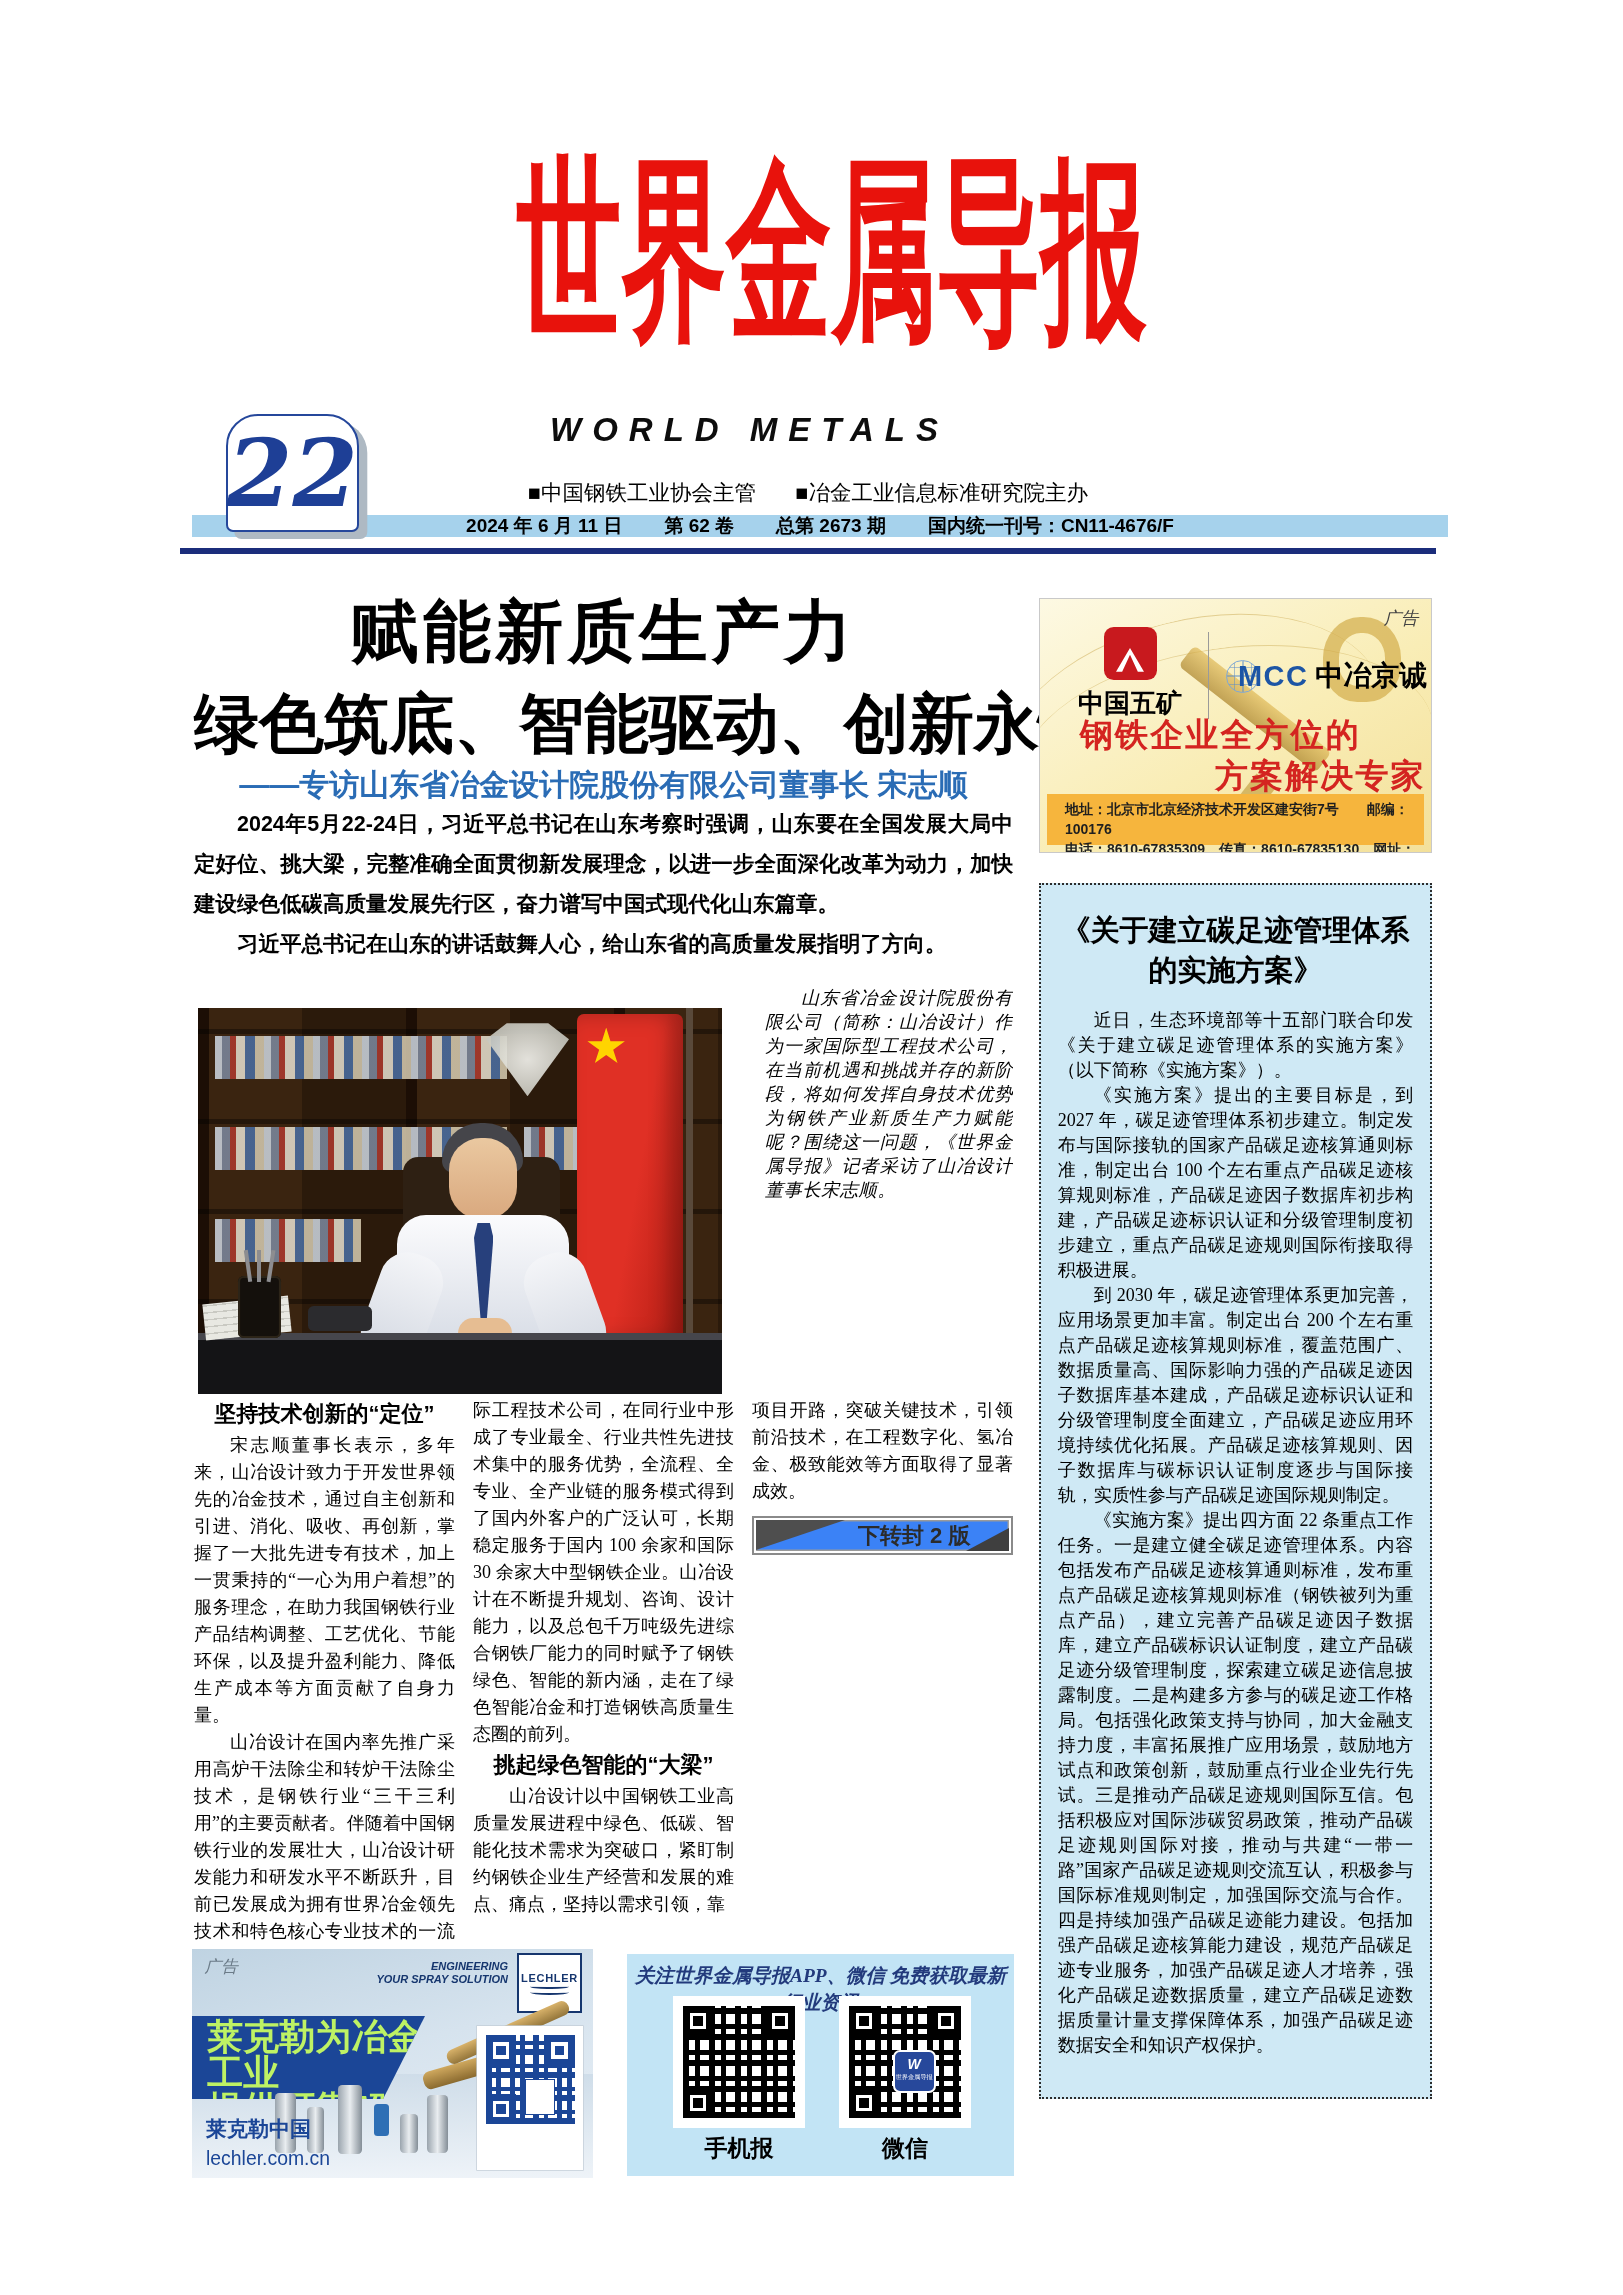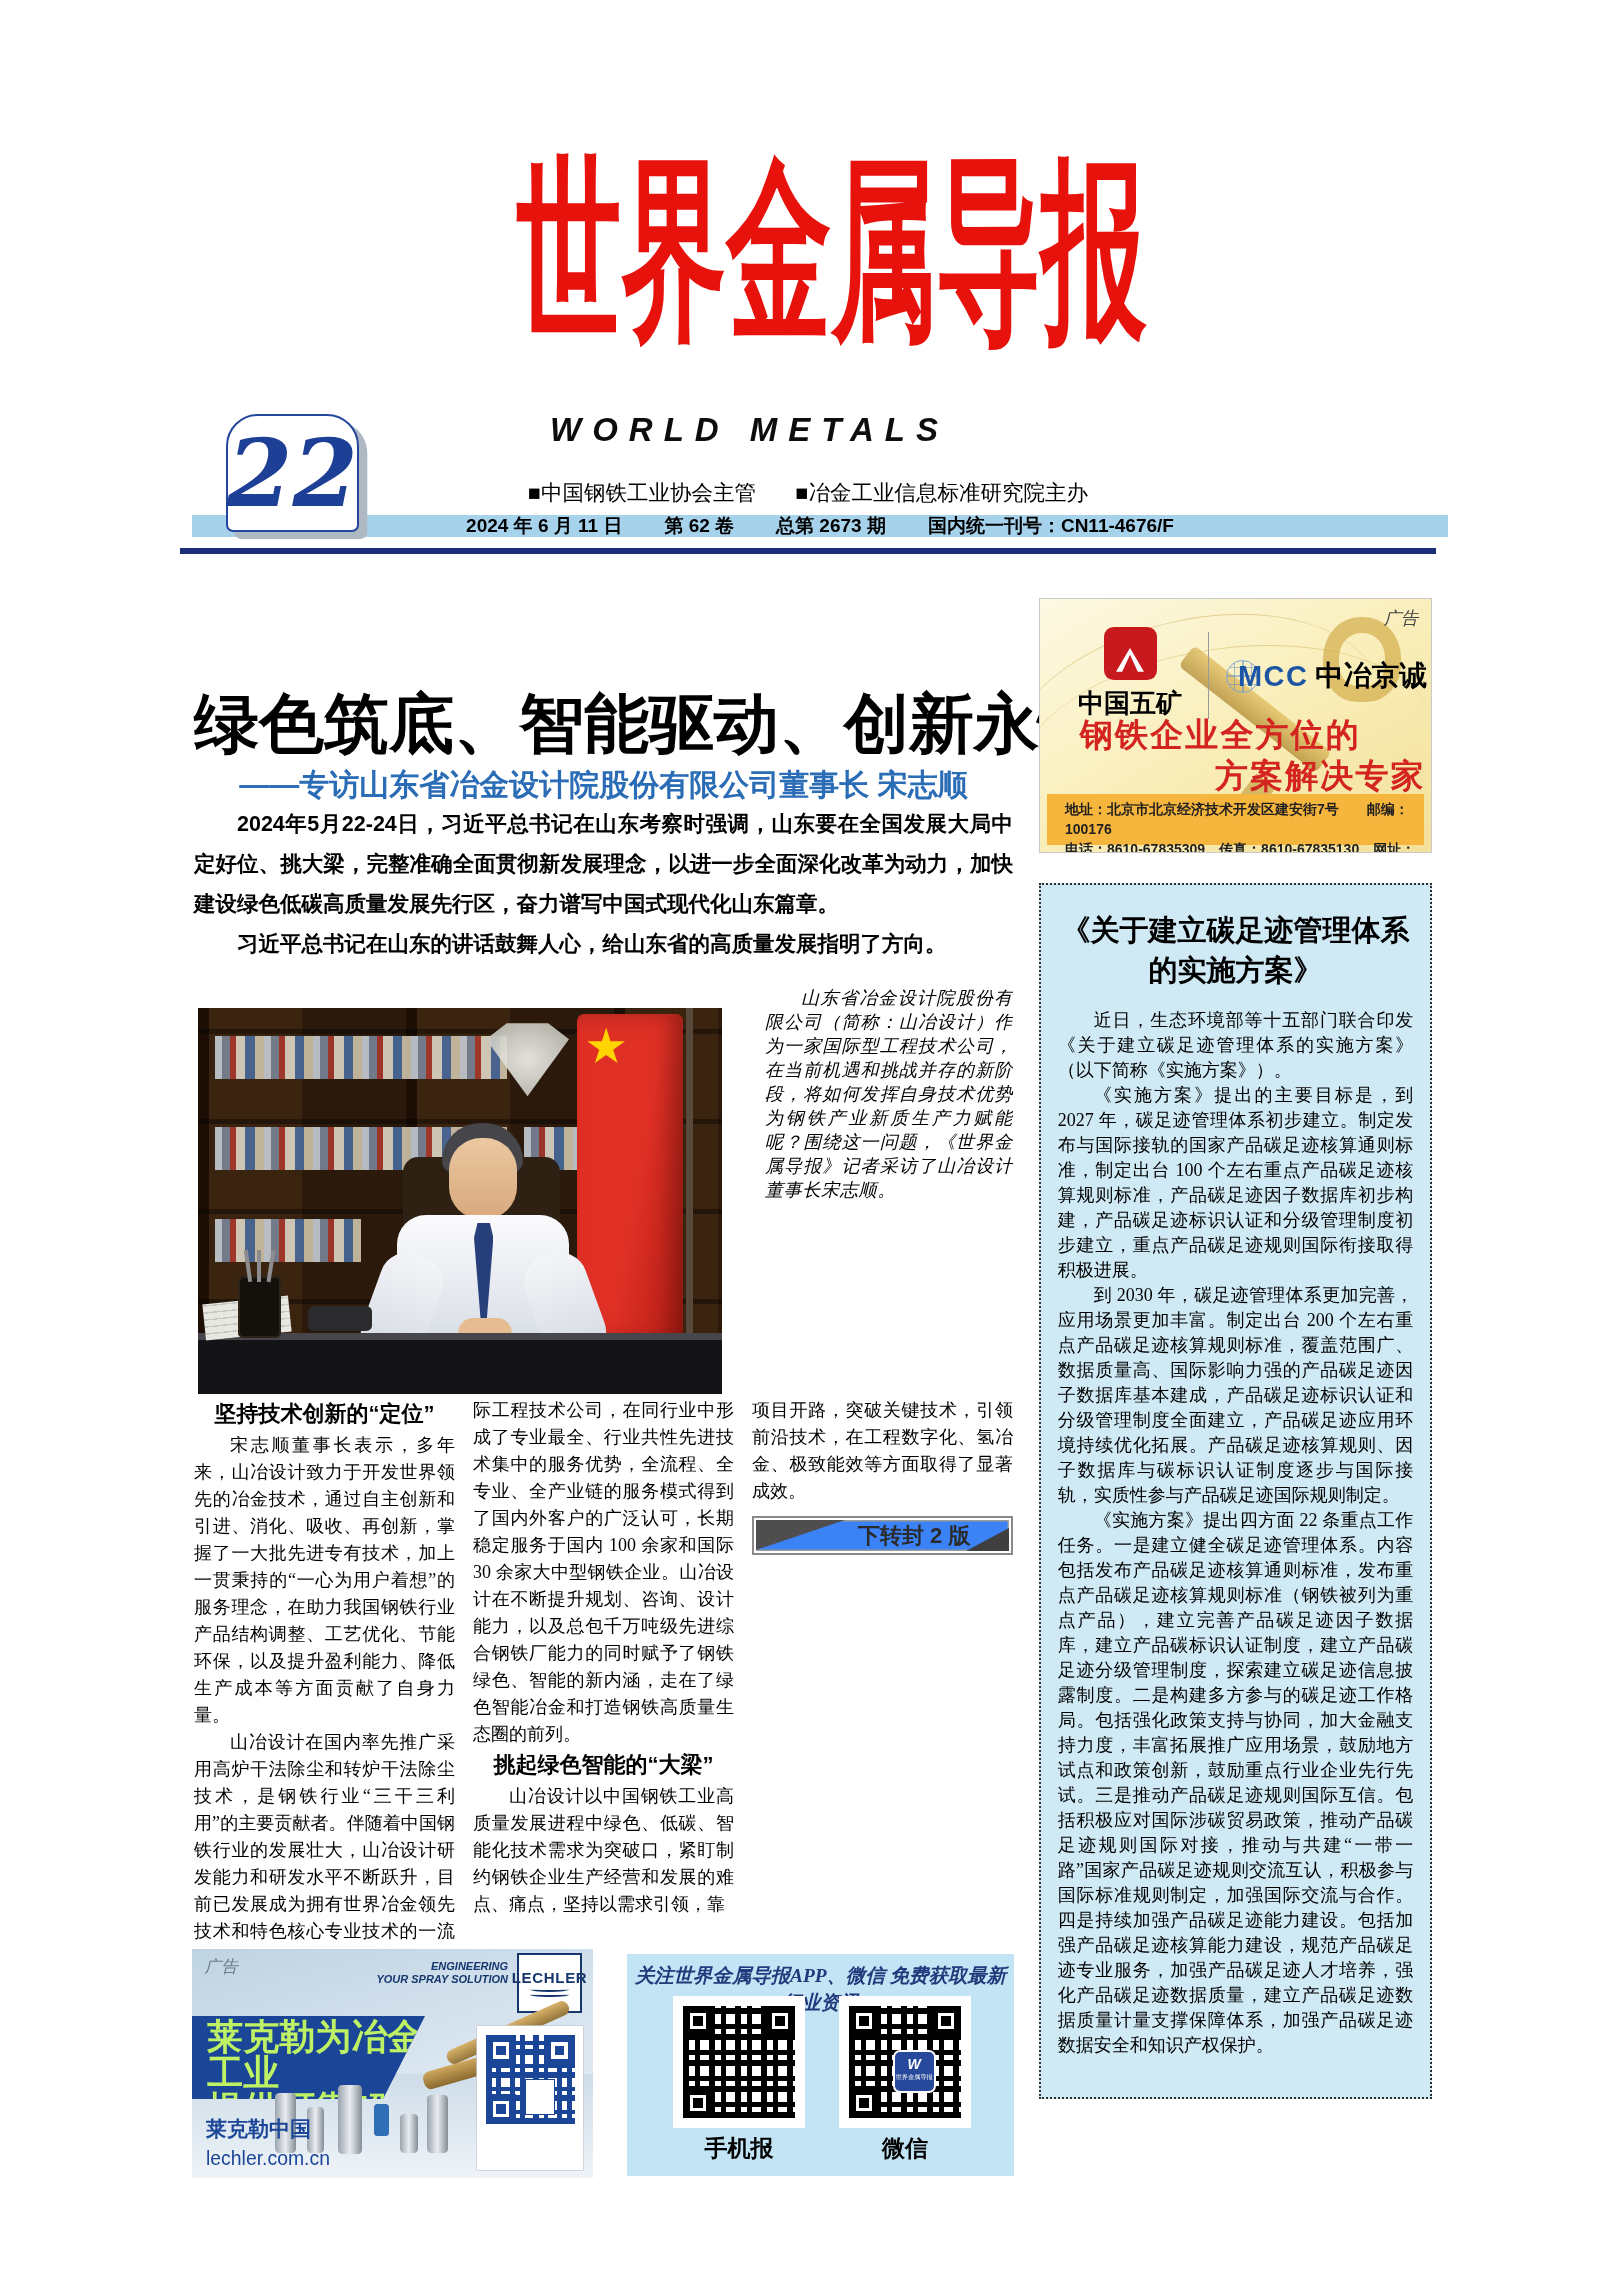--- a/index.html
+++ b/index.html
@@ -155,21 +155,21 @@
   
   .lech { left:192px; top:1949px; width:401px; height:229px; overflow:hidden;
     background:linear-gradient(165deg,#bfd3e2 0%,#d6e3ee 45%,#eaf0f6 100%); }
   .lech-ad-label { position:absolute; left:12.5px; top:5.6px; font-size:16.7px; color:#6b7b88; font-style:italic; }
   .lech-table { position:absolute; left:0; bottom:0; width:100%; height:104px;
     background:linear-gradient(#cfdde9,#eef3f8); }
   .lech-tag { position:absolute; right:85px; top:11px; text-align:right; font-size:11px; font-weight:700;
     font-style:italic; color:#16366e; line-height:13px; font-family:"Liberation Sans", sans-serif; }
   .lech-logo { position:absolute; right:11px; top:4.2px; width:65px; height:60px; background:#fff;
     border:2.1px solid #16366e; display:flex; flex-direction:column; align-items:center; justify-content:center; }
-  .lech-logo b { font-size:15px; font-weight:900; color:#16366e; font-family:"Liberation Sans", sans-serif;
+  .lech-logo b { font-size:11px; font-weight:900; color:#16366e; font-family:"Liberation Sans", sans-serif;
     letter-spacing:0.7px; }
   .lech-logo i { display:block; width:39px; height:5.6px; border-bottom:2.1px solid #16366e; border-radius:50%; }
   .lech-banner { position:absolute; left:0; top:67px; width:233px; height:83px; background:#1b4697;
     clip-path:polygon(0 0,100% 0,82% 100%,0 100%); color:#bef264; padding:5.6px 0 0 15.3px;
     font-family:Liberation Mono, monospace; font-weight:900; font-size:36px; line-height:36px; }
   .nozzle { position:absolute; background:linear-gradient(90deg,#9aa4ad,#e9edf0 50%,#848e97); border-radius:4.2px; }
   .nz1 { left:83px; top:144px; width:21px; height:60px; }
   .nz2 { left:115px; top:158px; width:16.7px; height:46px; }
   .nz3 { left:146px; top:136px; width:23.6px; height:69px; }
   .nz4 { left:208px; top:165px; width:18px; height:39px; }
@@ -229,20 +229,21 @@
     <span>■冶金工业信息标准研究院主办</span>
   </div>
   <div class="abs date-bar">
     <span>2024 年 6 月 11 日</span>
     <span>第 62 卷</span>
     <span>总第 2673 期</span>
     <span>国内统一刊号：CN11-4676/F</span>
   </div>
   <div class="abs navy-rule"></div>
 
+  <div class="abs headline-1">赋能新质生产力</div>
   <div class="abs headline-2">绿色筑底、智能驱动、创新永恒</div>
   <div class="abs subtitle">——专访山东省冶金设计院股份有限公司董事长 宋志顺</div>
 
   <div class="abs intro">
     <p>2024年5月22-24日，习近平总书记在山东考察时强调，山东要在全国发展大局中定好位、挑大梁，完整准确全面贯彻新发展理念，以进一步全面深化改革为动力，加快建设绿色低碳高质量发展先行区，奋力谱写中国式现代化山东篇章。</p>
     <p>习近平总书记在山东的讲话鼓舞人心，给山东省的高质量发展指明了方向。</p>
   </div>
 
   <div class="abs photo">
     <div class="ph-shelf"></div>

